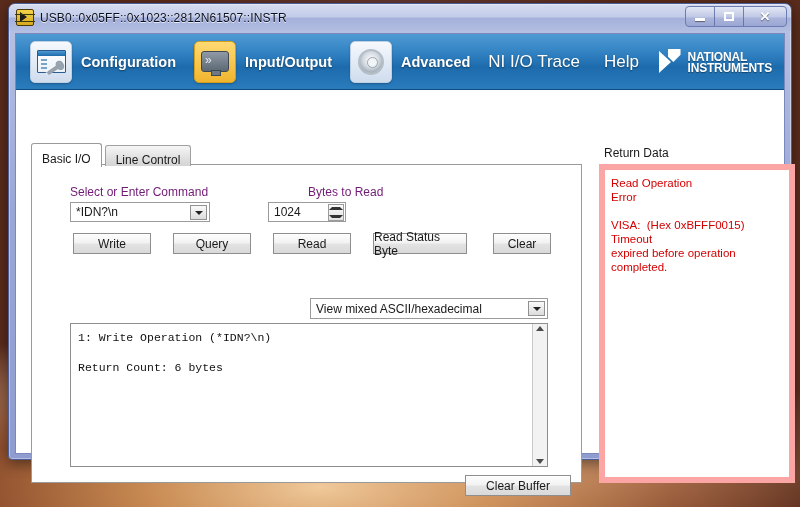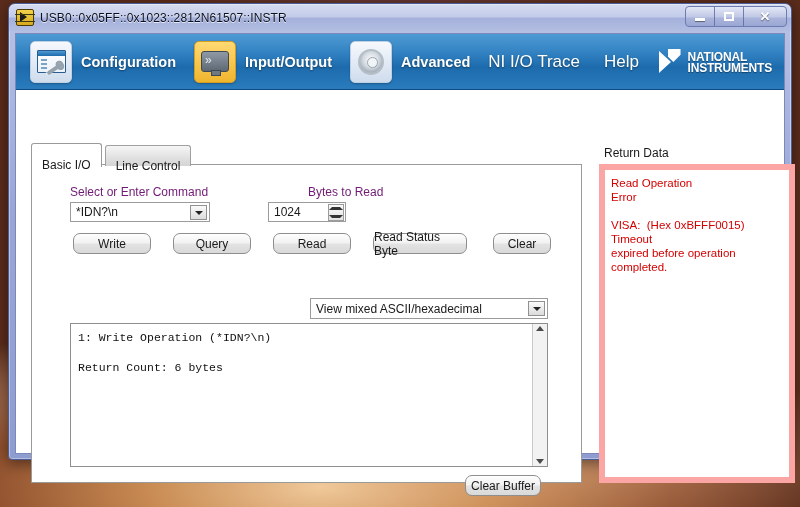--- a/index.html
+++ b/index.html
@@ -237,21 +237,21 @@
   .body-area{
     position:absolute; left:0; top:56px; right:0; bottom:0;
     background:#fff;
   }
   .tabstrip{
     position:absolute; left:15px; top:52px;
     display:flex; align-items:flex-end; z-index:3;
   }
   .tab{
     height:21px; line-height:20px;
-    padding:10px 10px;
+    padding:4px 10px;
     font-size:12px; color:#1a1a1a;
     border:1px solid #a0a0a0;
     border-bottom:none;
     border-radius:3px 3px 0 0;
     background: linear-gradient(180deg,#f6f6f6 0%, #e2e2e2 55%, #d4d4d4 100%);
     margin-right:3px;
     box-sizing:border-box;
     text-align:center;
   }
   .tab.selected{
@@ -305,21 +305,21 @@
   }
   .spinbox div{
     flex:1; display:flex;align-items:center;justify-content:center;
   }
   .caret-up-s{width:0;height:0;border-left:3px solid transparent;border-right:3px solid transparent;border-bottom:3px solid #333;}
   .caret-down-s{width:0;height:0;border-left:3px solid transparent;border-right:3px solid transparent;border-top:3px solid #333;}
 
   .btn{
     height:21px;
     border:1px solid #8e8e8e;
-    border-radius:7px;
+    border-radius:0;
     background: linear-gradient(180deg,#fdfdfd 0%, #f2f2f2 48%, #e3e3e3 52%, #d9d9d9 100%);
     font-size:12px; color:#1a1a1a;
     display:flex;align-items:center;justify-content:center;
     box-sizing:border-box;
     cursor:default;
     box-shadow: 0 1px 0 rgba(255,255,255,.8) inset;
   }
 
   .output{
     position:absolute;
@@ -494,21 +494,21 @@
         <div class="output">
           <div class="output-text">1: Write Operation (*IDN?\n)
 
 Return Count: 6 bytes</div>
           <div class="vscroll">
             <div class="sc-arrow-up"></div>
             <div class="sc-arrow-dn"></div>
           </div>
         </div>
 
-        <div class="btn" style="position:absolute;left:433px;top:310px;width:76px;">Clear Buffer</div>
+        <div class="btn" style="position:absolute;left:433px;top:310px;width:106px;">Clear Buffer</div>
       </div>
 
       <div class="ret-title">Return Data</div>
       <div class="retpanel">
         <div class="ret-lines">Read Operation
 Error
 
 VISA:  (Hex 0xBFFF0015) Timeout
 expired before operation completed.</div>
       </div>

